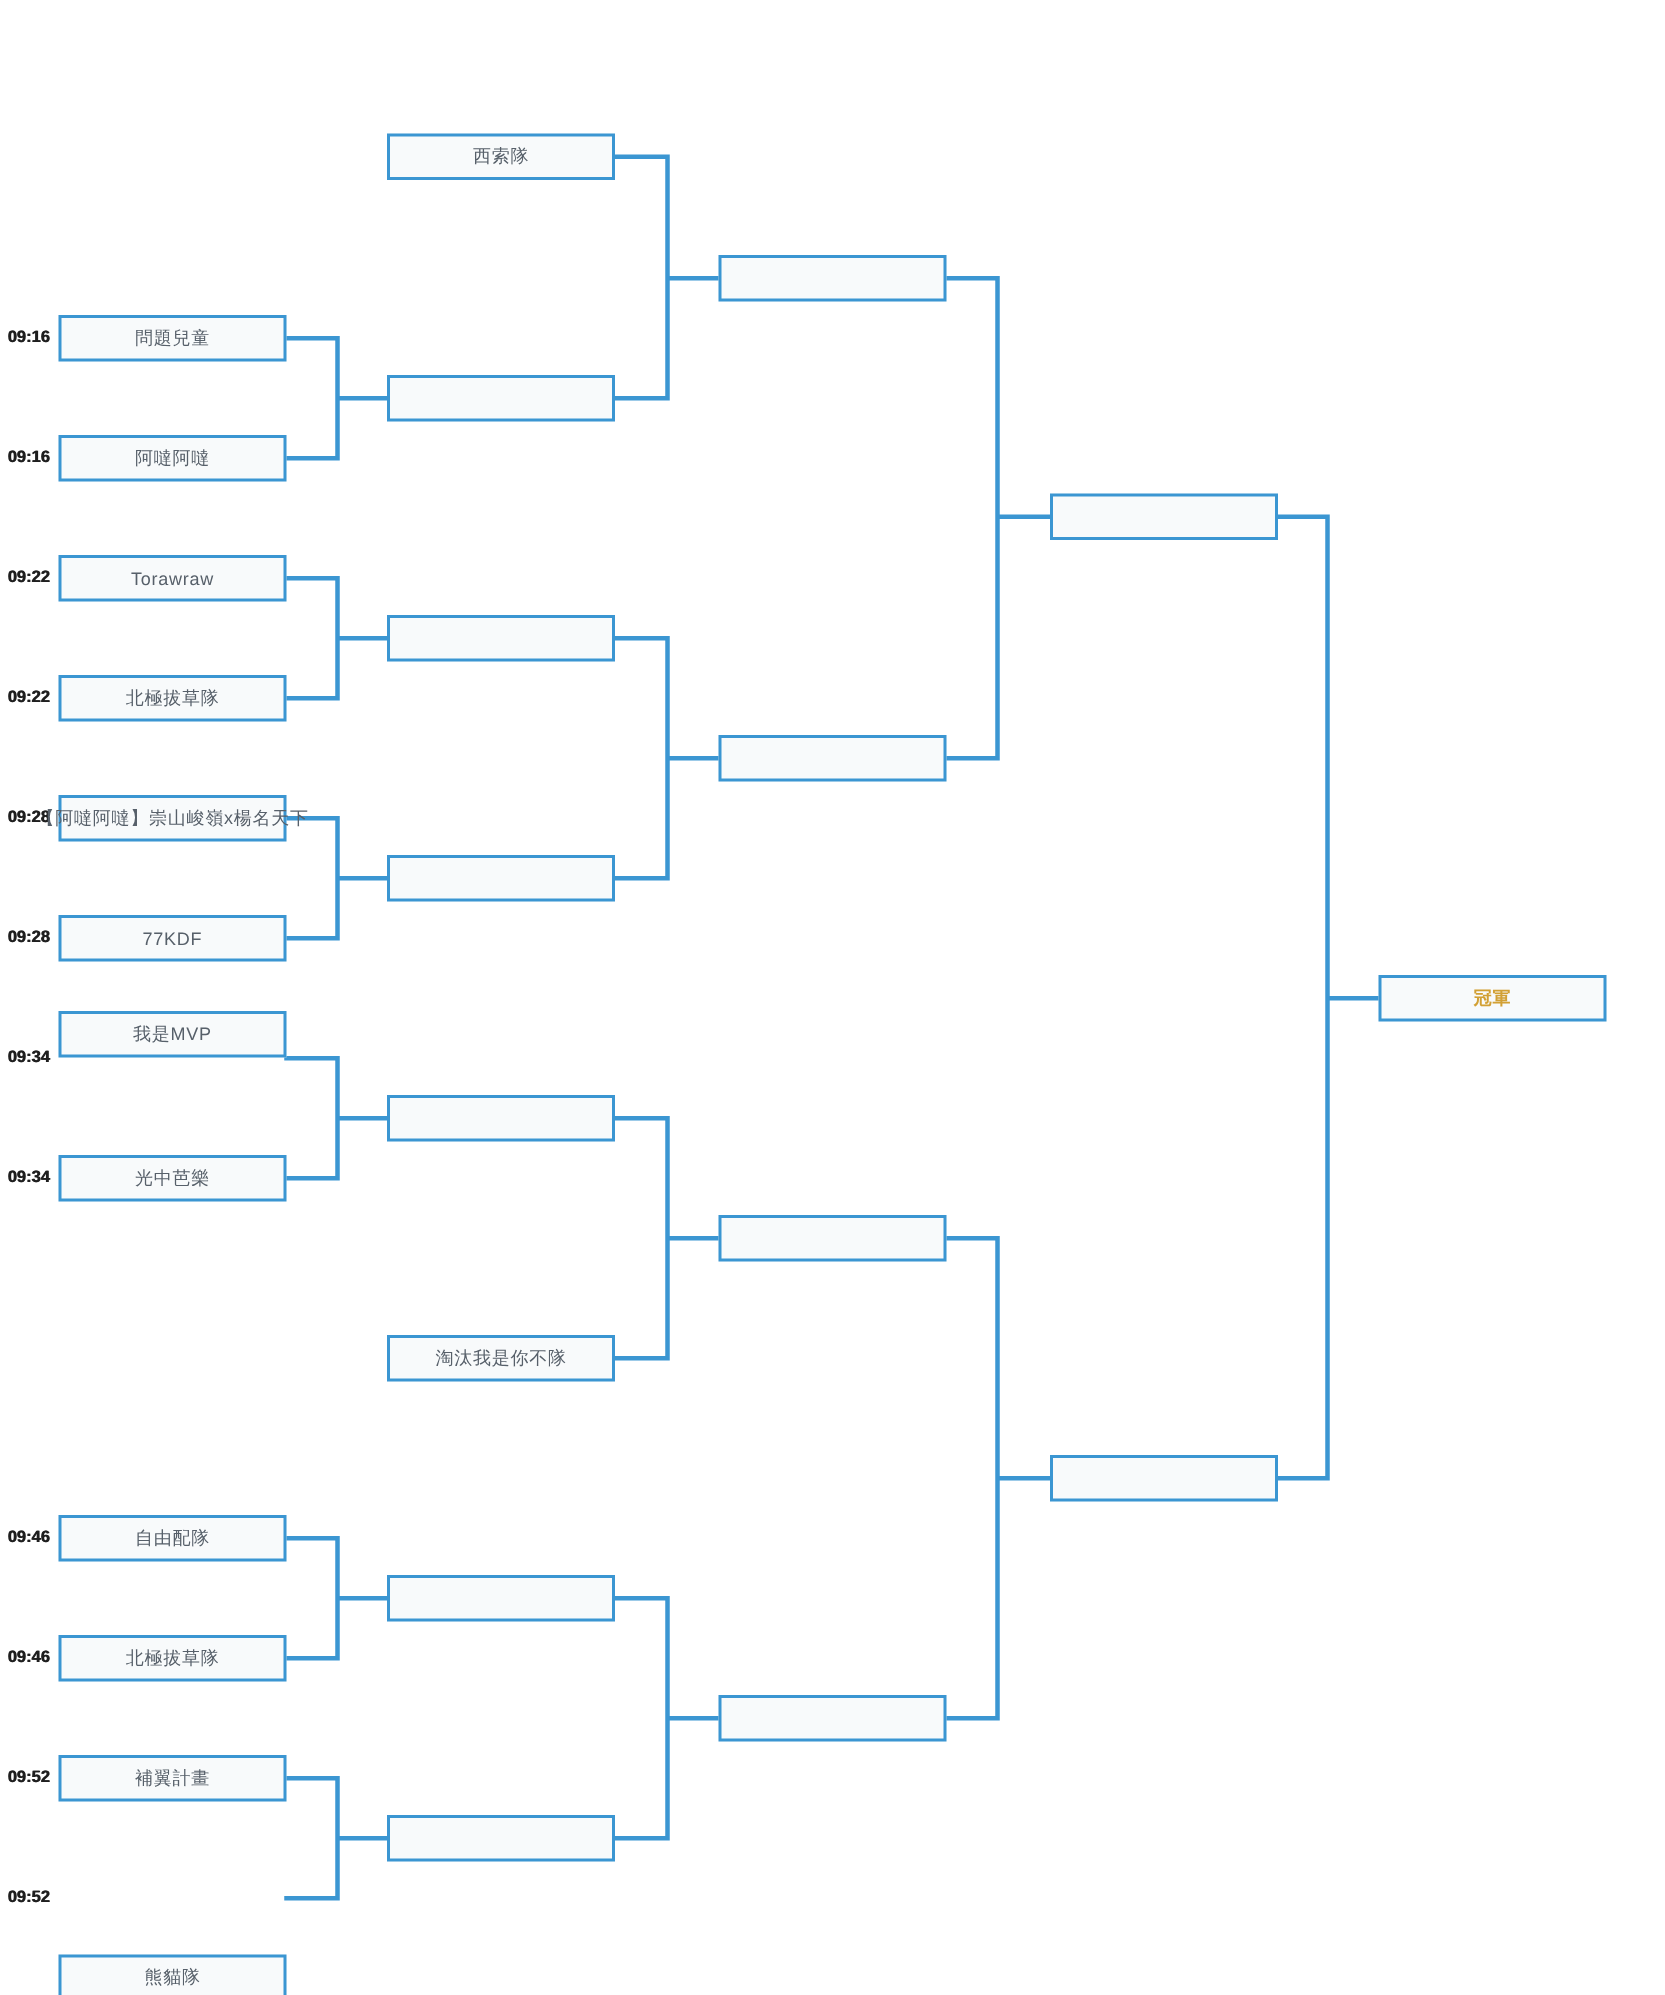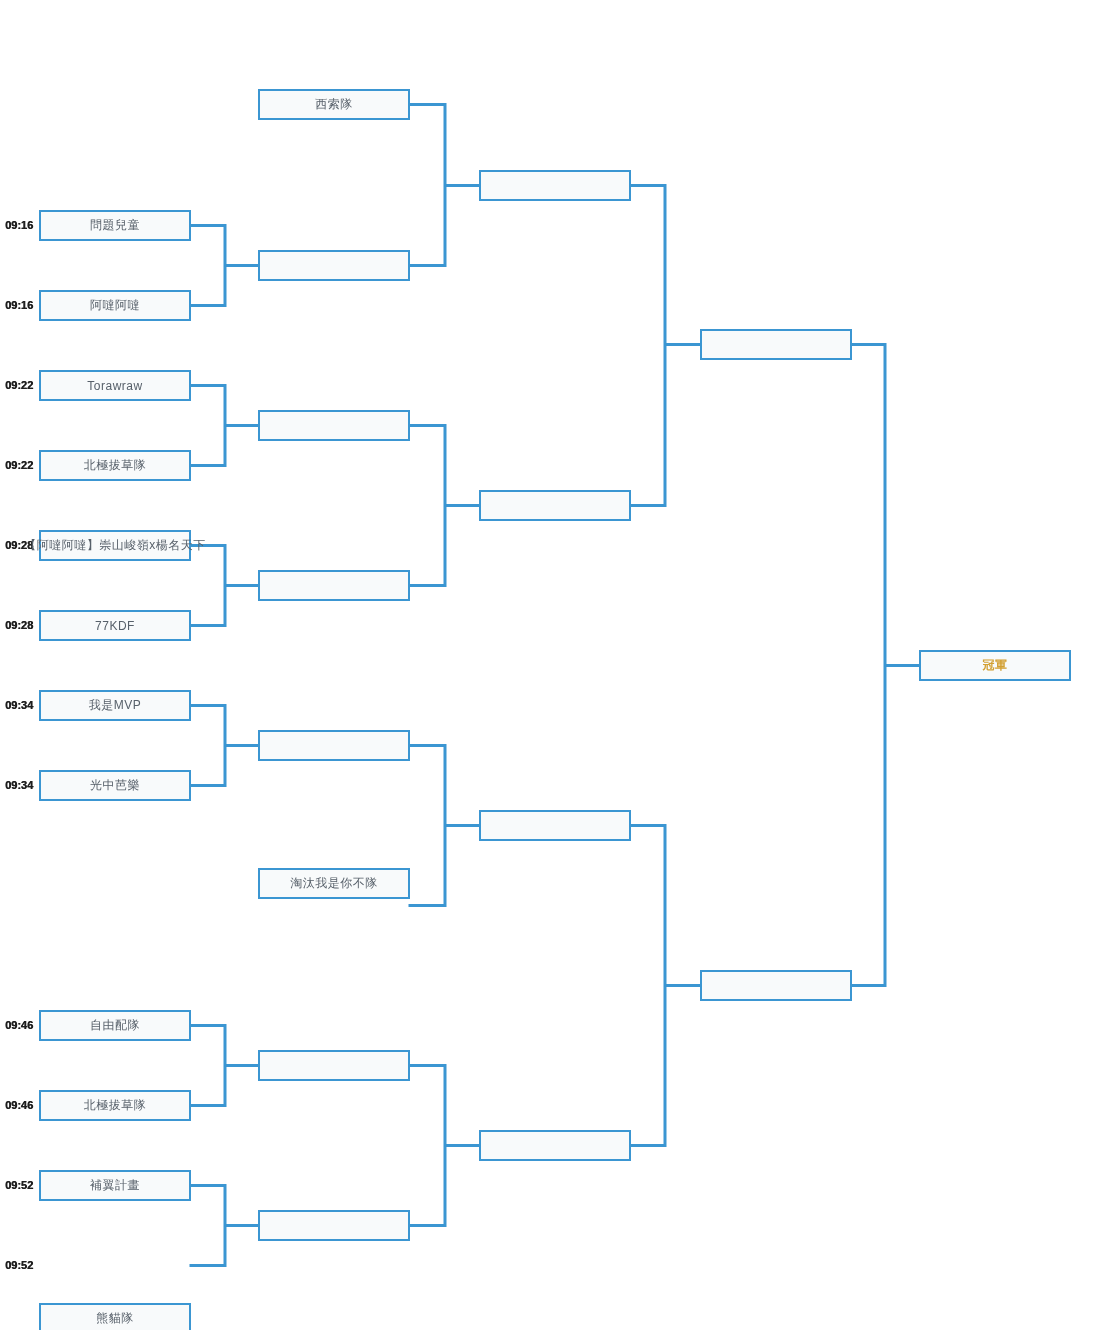--- a/index.html
+++ b/index.html
@@ -105,21 +105,21 @@
     </div>
   <div class="box col-r1" style="top:450px">
       <span class="team-label">北極拔草隊</span>
     </div>
   <div class="box col-r1" style="top:530px">
       <span class="team-label">【阿噠阿噠】崇山峻嶺x楊名天下</span>
     </div>
   <div class="box col-r1" style="top:610px">
       <span class="team-label">77KDF</span>
     </div>
-  <div class="box col-r1" style="top:690px">
+  <div class="box col-r1" style="top:674px">
       <span class="team-label">我是MVP</span>
     </div>
   <div class="box col-r1" style="top:770px">
       <span class="team-label">光中芭樂</span>
     </div>
   <div class="box col-r1" style="top:1010px">
       <span class="team-label">自由配隊</span>
     </div>
   <div class="box col-r1" style="top:1090px">
       <span class="team-label">北極拔草隊</span>
@@ -139,21 +139,21 @@
     </div>
   <div class="box col-r2" style="top:410px">
       <span class="team-label"></span>
     </div>
   <div class="box col-r2" style="top:570px">
       <span class="team-label"></span>
     </div>
   <div class="box col-r2" style="top:730px">
       <span class="team-label"></span>
     </div>
-  <div class="box col-r2" style="top:868px">
+  <div class="box col-r2" style="top:890px">
       <span class="team-label">淘汰我是你不隊</span>
     </div>
   <div class="box col-r2" style="top:1050px">
       <span class="team-label"></span>
     </div>
   <div class="box col-r2" style="top:1210px">
       <span class="team-label"></span>
     </div>
 
   <div class="box col-r3" style="top:170px">

